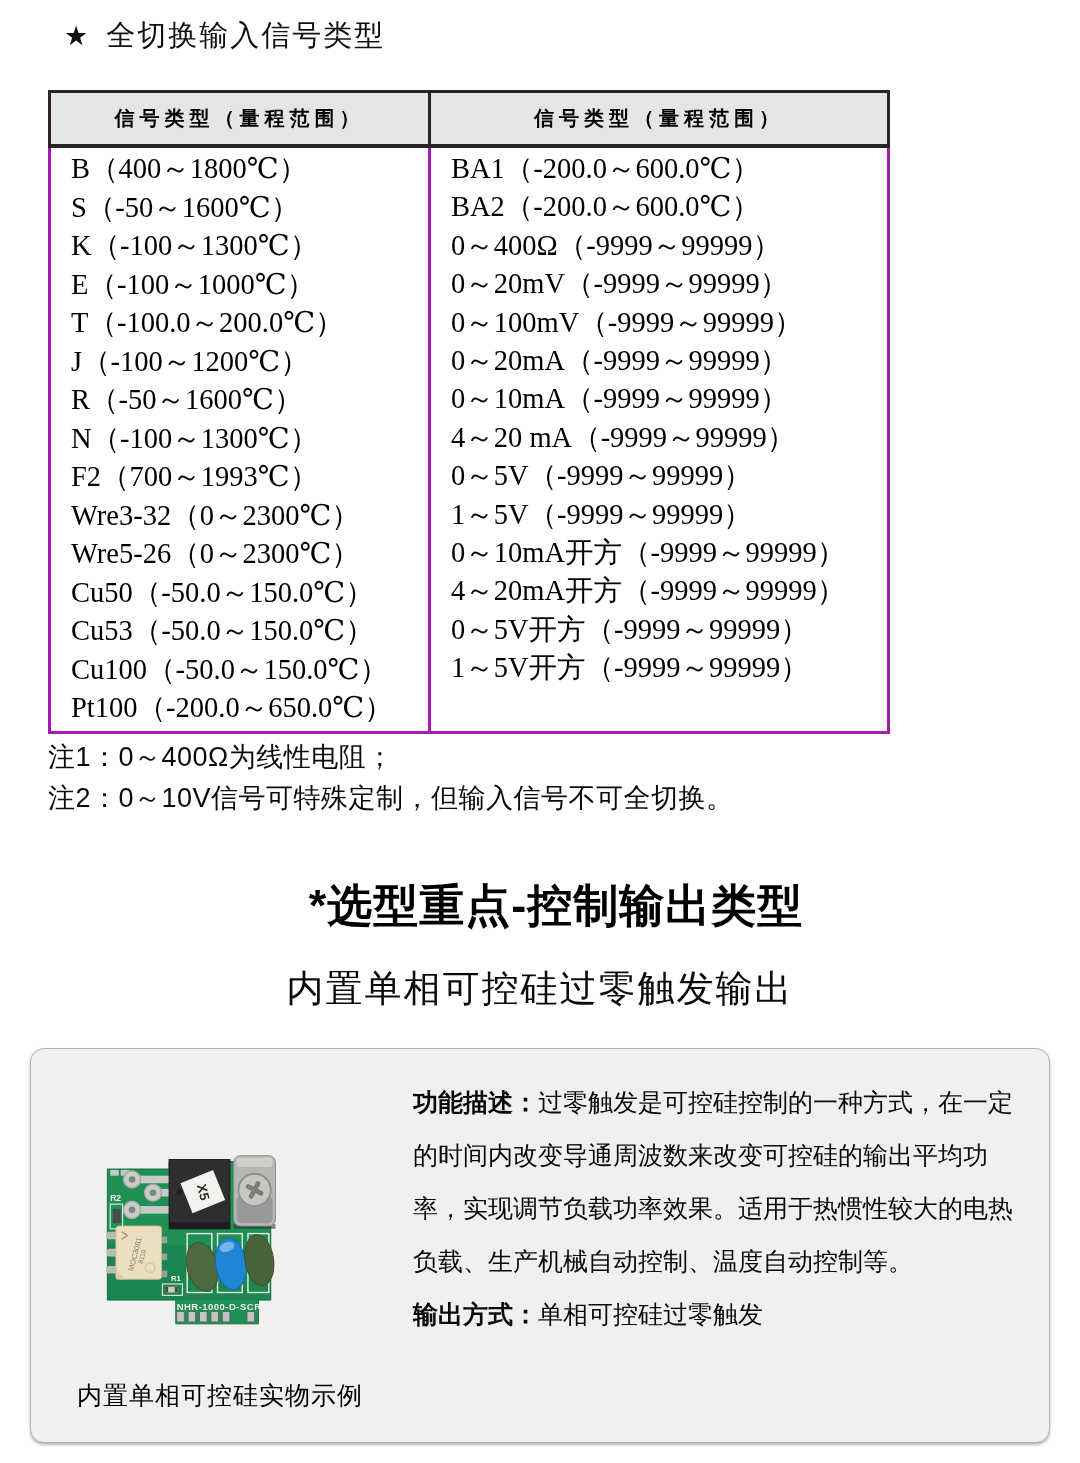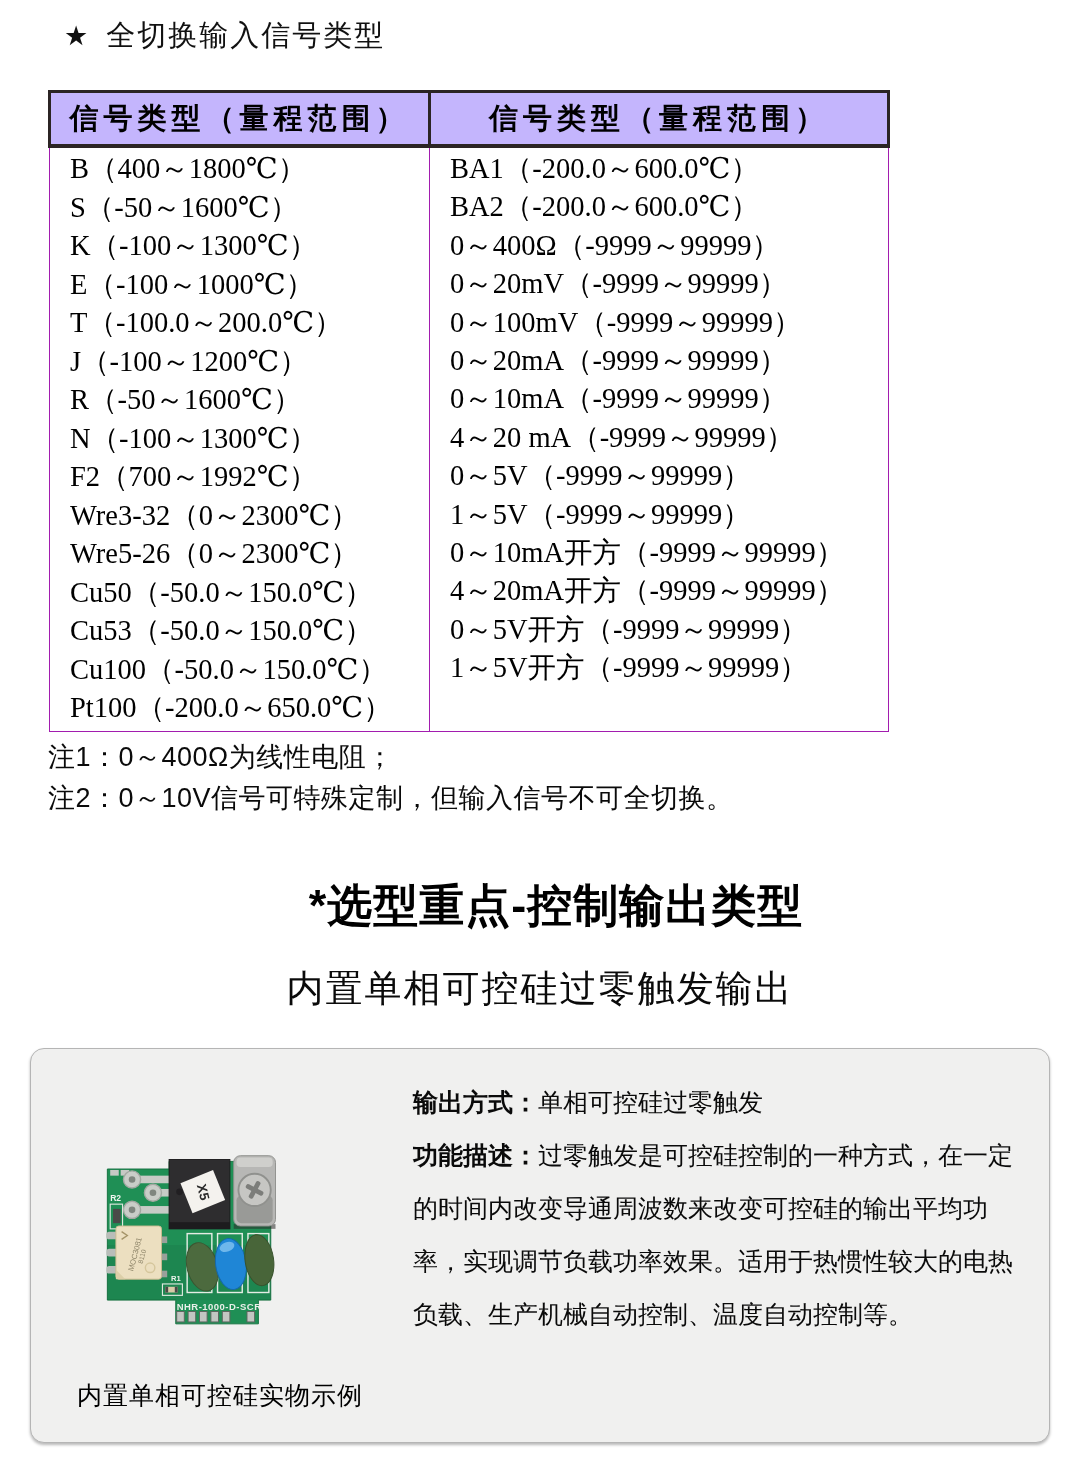--- a/index.html
+++ b/index.html
@@ -22,26 +22,26 @@
 
   
   .signal-table{
     position:absolute;left:48px;top:90px;width:842px;
     border-collapse:collapse;table-layout:fixed;
     font-family:"Liberation Serif","DejaVu Serif",serif;
   }
   .signal-table col.c1{width:380px;}
   .signal-table th{
     border:3px solid #2b2424;border-bottom:4px solid #2b2424;
-    background:#c4b5fd;height:49px;
-    font-size:29px;font-weight:600;letter-spacing:5px;
+    background:#e5e5e5;height:49px;
+    font-size:20px;font-weight:600;letter-spacing:5px;
     font-family:"Liberation Serif","DejaVu Serif",serif;
   }
   .signal-table td{
-    border:1px solid #a21caf;vertical-align:top;padding:0;height:583px;
+    border:3px solid #a21caf;vertical-align:top;padding:0;height:583px;
   }
   .rows{padding:2px 0 0 20px;font-size:28.5px;line-height:38.5px;white-space:nowrap;}
   .col-right .rows{line-height:38.4px;}
 
   
   .notes{position:absolute;left:48px;top:737px;font-size:27px;line-height:41px;color:#0a0a0a;}
   .notes p{margin:0;letter-spacing:0.5px;}
 
   
   .section-heading{
@@ -95,21 +95,21 @@
         <td class="col-left">
           <div class="rows">
               <div>B（400～1800℃）</div>
               <div>S（-50～1600℃）</div>
               <div>K（-100～1300℃）</div>
               <div>E（-100～1000℃）</div>
               <div>T（-100.0～200.0℃）</div>
               <div>J（-100～1200℃）</div>
               <div>R（-50～1600℃）</div>
               <div>N（-100～1300℃）</div>
-              <div>F2（700～1992℃）</div>
+              <div>F2（700～1993℃）</div>
               <div>Wre3-32（0～2300℃）</div>
               <div>Wre5-26（0～2300℃）</div>
               <div>Cu50（-50.0～150.0℃）</div>
               <div>Cu53（-50.0～150.0℃）</div>
               <div>Cu100（-50.0～150.0℃）</div>
               <div>Pt100（-200.0～650.0℃）</div>
             </div>
         </td>
         <td class="col-right">
           <div class="rows">
@@ -234,21 +234,21 @@
             <circle cx="168" cy="42" r="17" fill="#c6c6c3" stroke="#90918e" stroke-width="2"></circle>
             <g transform="rotate(28 168 42)" fill="#7c7d7a">
               <rect x="158" y="39.5" width="20" height="5" rx="2"></rect>
               <rect x="165.5" y="32" width="5" height="20" rx="2"></rect>
             </g>
           </g>
         </svg>
       </div>
 
       <div class="card-text">
+        <p><span class="field-label">功能描述：</span><span>过零触发是可控硅控制的一种方式，在一定的时间内改变导通周波数来改变可控硅的输出平均功率，实现调节负载功率效果。适用于热惯性较大的电热负载、生产机械自动控制、温度自动控制等。</span></p>
         <p><span class="field-label">输出方式：</span><span>单相可控硅过零触发</span></p>
-        <p><span class="field-label">功能描述：</span><span>过零触发是可控硅控制的一种方式，在一定的时间内改变导通周波数来改变可控硅的输出平均功率，实现调节负载功率效果。适用于热惯性较大的电热负载、生产机械自动控制、温度自动控制等。</span></p>
       </div>
     </div>
 
     <div class="card-caption">内置单相可控硅实物示例</div>
   </div>
 
 </div>
 
 </body></html>

